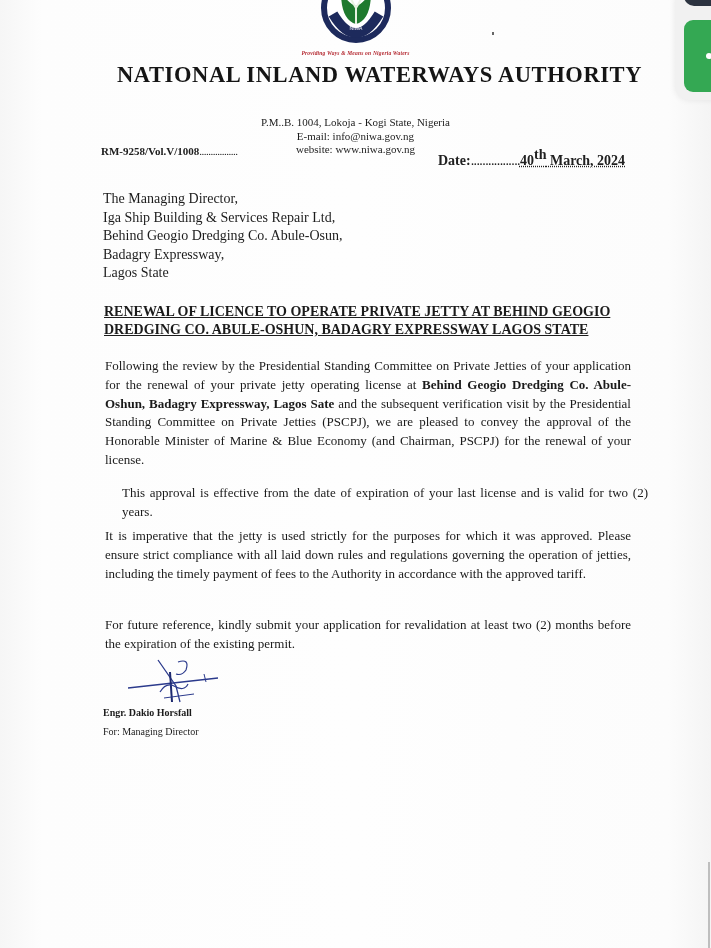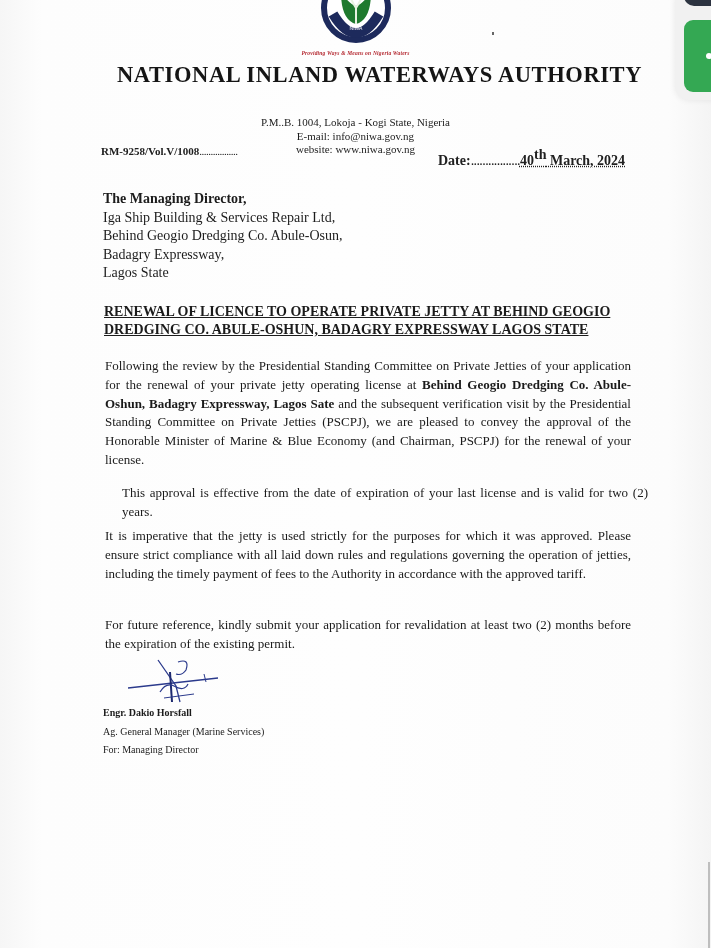--- a/index.html
+++ b/index.html
@@ -43,21 +43,21 @@
     .date {
       position: absolute; left: 438px; top: 147px; font-size: 14px; font-weight: bold; color: #202020;
     }
     .date .dots { font-weight: normal; letter-spacing: -0.6px; }
     .date .val { text-decoration: underline dotted; }
     sup { font-size: 14px; }
 
     .recipient {
       position: absolute; left: 103px; top: 190px; font-size: 14px; line-height: 18.5px; color: #1c1c1c;
     }
-    .recipient .r0 { font-weight: bold; }
+    .recipient .r0 { font-weight: normal; }
 
     .subject {
       position: absolute; left: 104px; top: 303px; width: 530px;
       font-size: 14px; font-weight: bold; line-height: 18px; text-decoration: underline; color: #1b1b1b;
     }
 
     .para {
       position: absolute; left: 105px; width: 526px;
       font-size: 13px; line-height: 18.8px; text-align: justify; color: #1a1a1a;
     }
@@ -142,21 +142,20 @@
     <path d="M38 4 L56 30 L60 46" stroke="#2b3a8c" stroke-width="1.3" fill="none"></path>
     <path d="M58 6 Q70 2 66 14 Q62 20 56 18" stroke="#2b3a8c" stroke-width="1.2" fill="none"></path>
     <path d="M50 16 L52 46" stroke="#1e2a70" stroke-width="2" fill="none"></path>
     <path d="M40 36 Q46 26 54 30 Q64 36 68 28" stroke="#2b3a8c" stroke-width="1.2" fill="none"></path>
     <path d="M84 18 L86 26" stroke="#2b3a8c" stroke-width="1" fill="none"></path>
     <path d="M44 42 L74 38" stroke="#2b3a8c" stroke-width="1" fill="none"></path>
   </svg>
 
   <div class="signer">
     <div class="s0">Engr. Dakio Horsfall</div>
-    <div>Ag. General Manager (Marine Services)</div>
     <div>For: Managing Director</div>
   </div>
 
   <div class="stray-dot"></div>
   <div class="edge-line"></div>
 </div>
 
 <div class="overlay-panel"></div>
 <div class="overlay-dark"></div>
 <div class="overlay-green">

